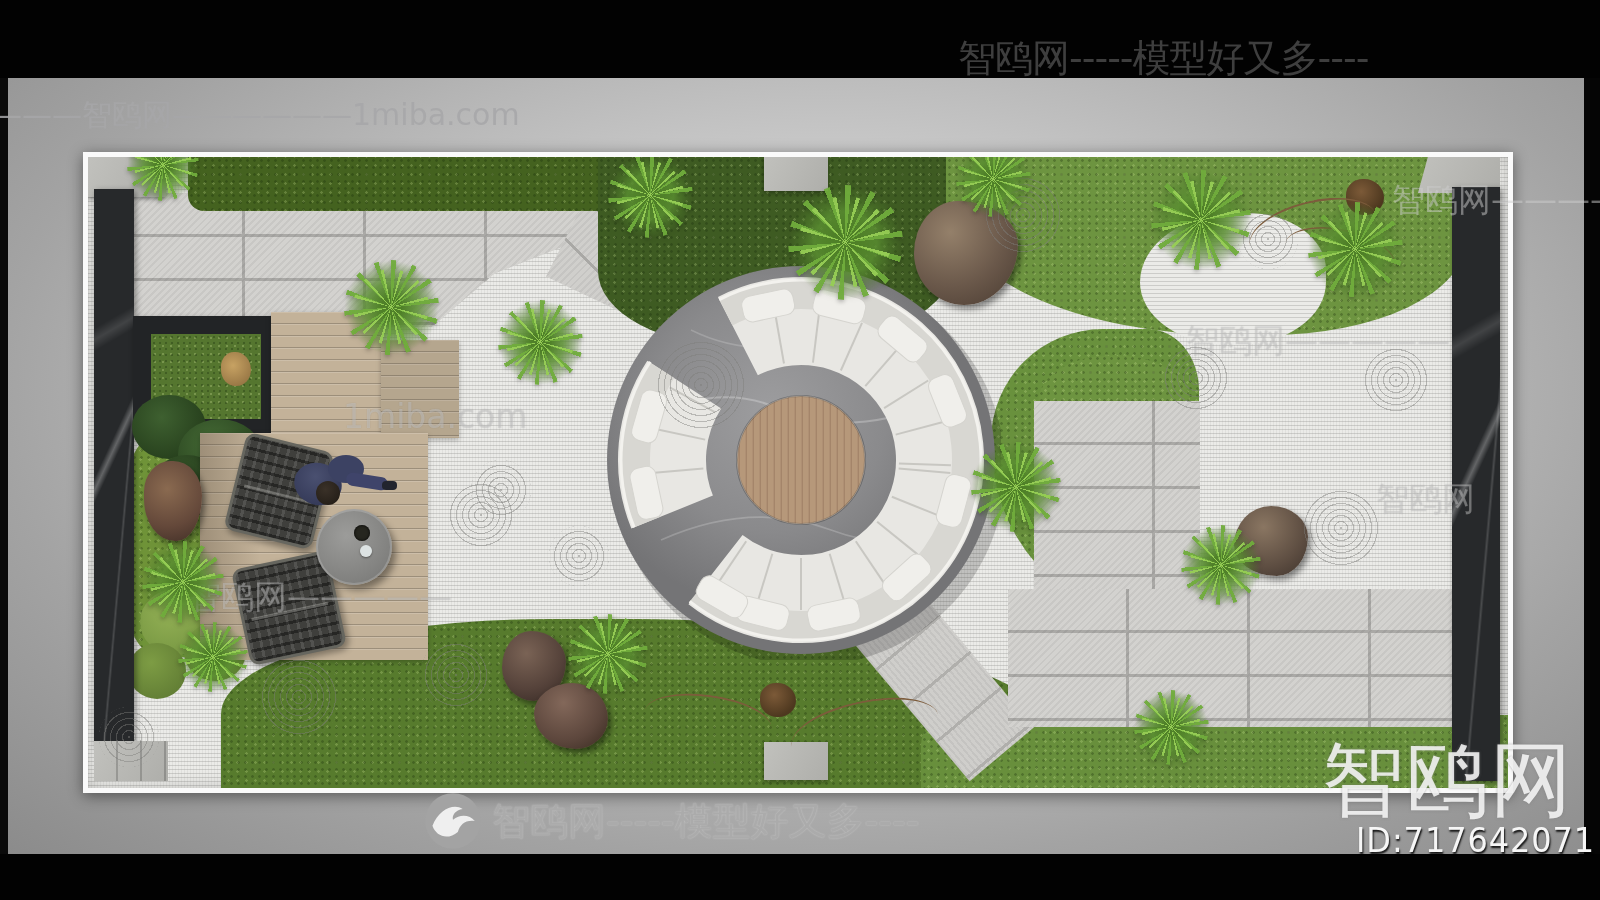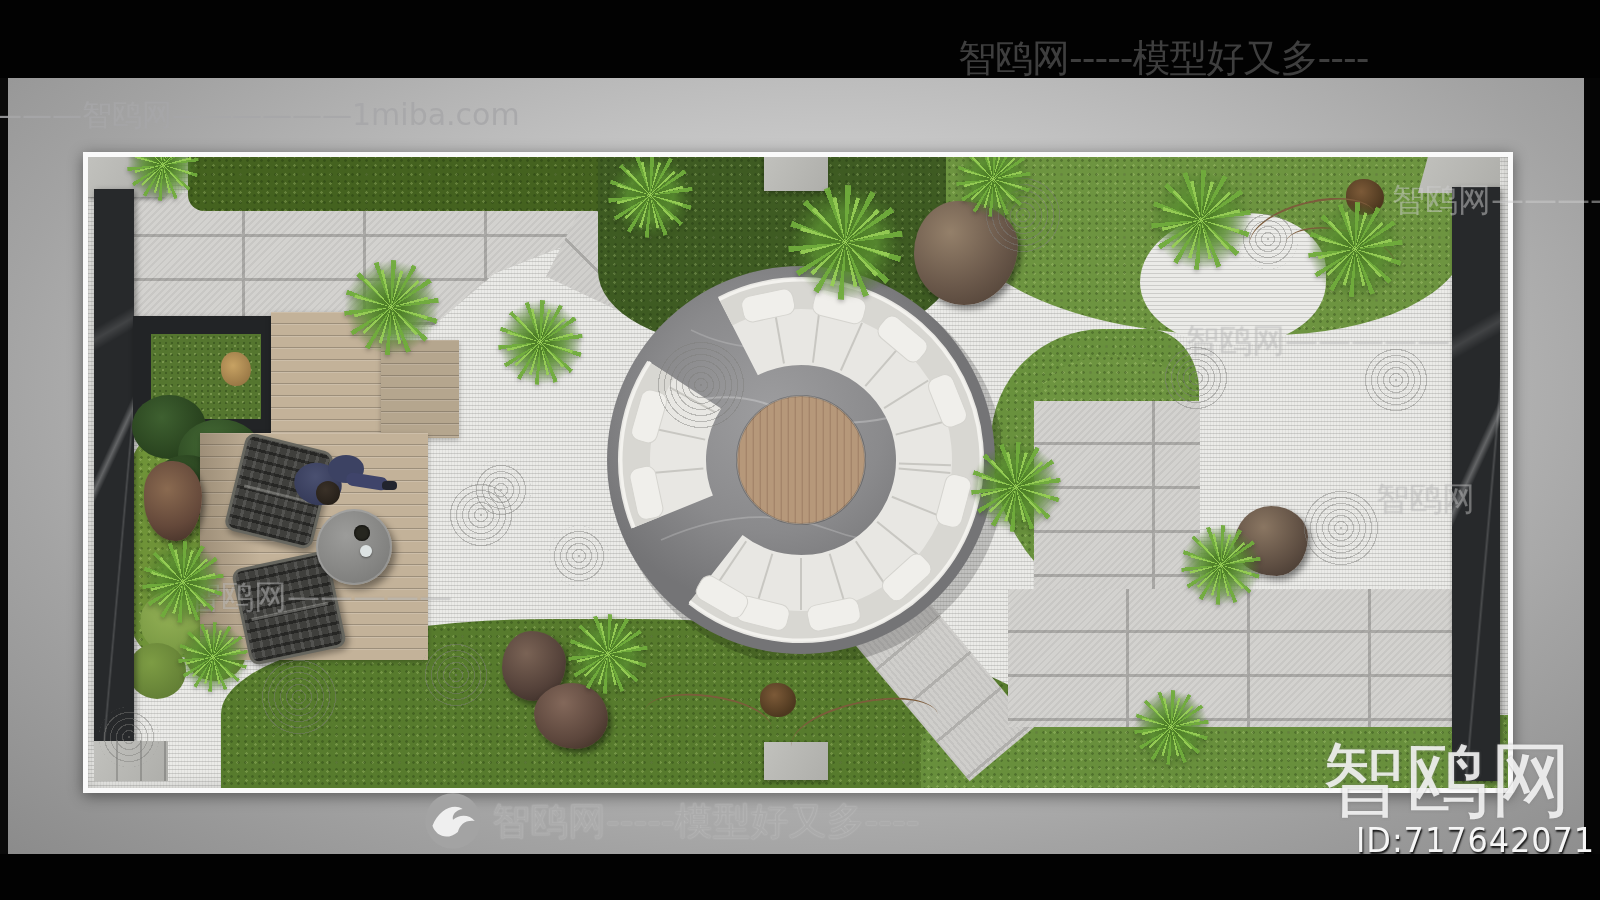--- a/index.html
+++ b/index.html
@@ -297,20 +297,21 @@
           <rect x="-26" y="-13" width="52" height="26" rx="9" fill="#f0efeb" stroke="#d5d4cf" transform="translate(238.22365950474745 46.69327524839255) rotate(374)"></rect>
           <rect x="-26" y="-13" width="52" height="26" rx="9" fill="#f0efeb" stroke="#d5d4cf" transform="translate(301.5604423304732 78.96497798720145) rotate(400)"></rect>
           <rect x="-26" y="-13" width="52" height="26" rx="9" fill="#f0efeb" stroke="#d5d4cf" transform="translate(346.4950490215524 140.81215824028584) rotate(428)"></rect>
         </g>
 
       <circle cx="200" cy="200" r="64" fill="url(#grain)"></circle>
       <circle cx="200" cy="200" r="64" fill="none" stroke="rgba(0,0,0,.25)" stroke-width="2"></circle>
       <circle cx="200" cy="200" r="64" fill="rgba(0,0,0,0)" stroke="rgba(255,255,255,.25)" stroke-width="1"></circle>
     </svg>
 
+    <div class="tile" style="left:255px;top:240px">1miba.com</div>
     <div class="tile" style="left:100px;top:418px">智鸥网—————</div>
     <div class="tile" style="left:1098px;top:162px">智鸥网—————</div>
     <div class="tile" style="left:1288px;top:320px">智鸥网</div>
   <div class="swirl" style="left: 383px; top: 303px; width: 60px; height: 60px;"></div>
       <div class="swirl" style="left: 461px; top: 369px; width: 60px; height: 60px;"></div>
       <div class="swirl" style="left: 332px; top: 482px; width: 72px; height: 72px;"></div>
       <div class="swirl" style="left: 169px; top: 498px; width: 84px; height: 84px;"></div>
       <div class="swirl" style="left: 11px; top: 550px; width: 60px; height: 60px;"></div>
       <div class="swirl" style="left: 567px; top: 182px; width: 92px; height: 92px;"></div>
       <div class="swirl" style="left: 1074px; top: 187px; width: 68px; height: 68px;"></div>

